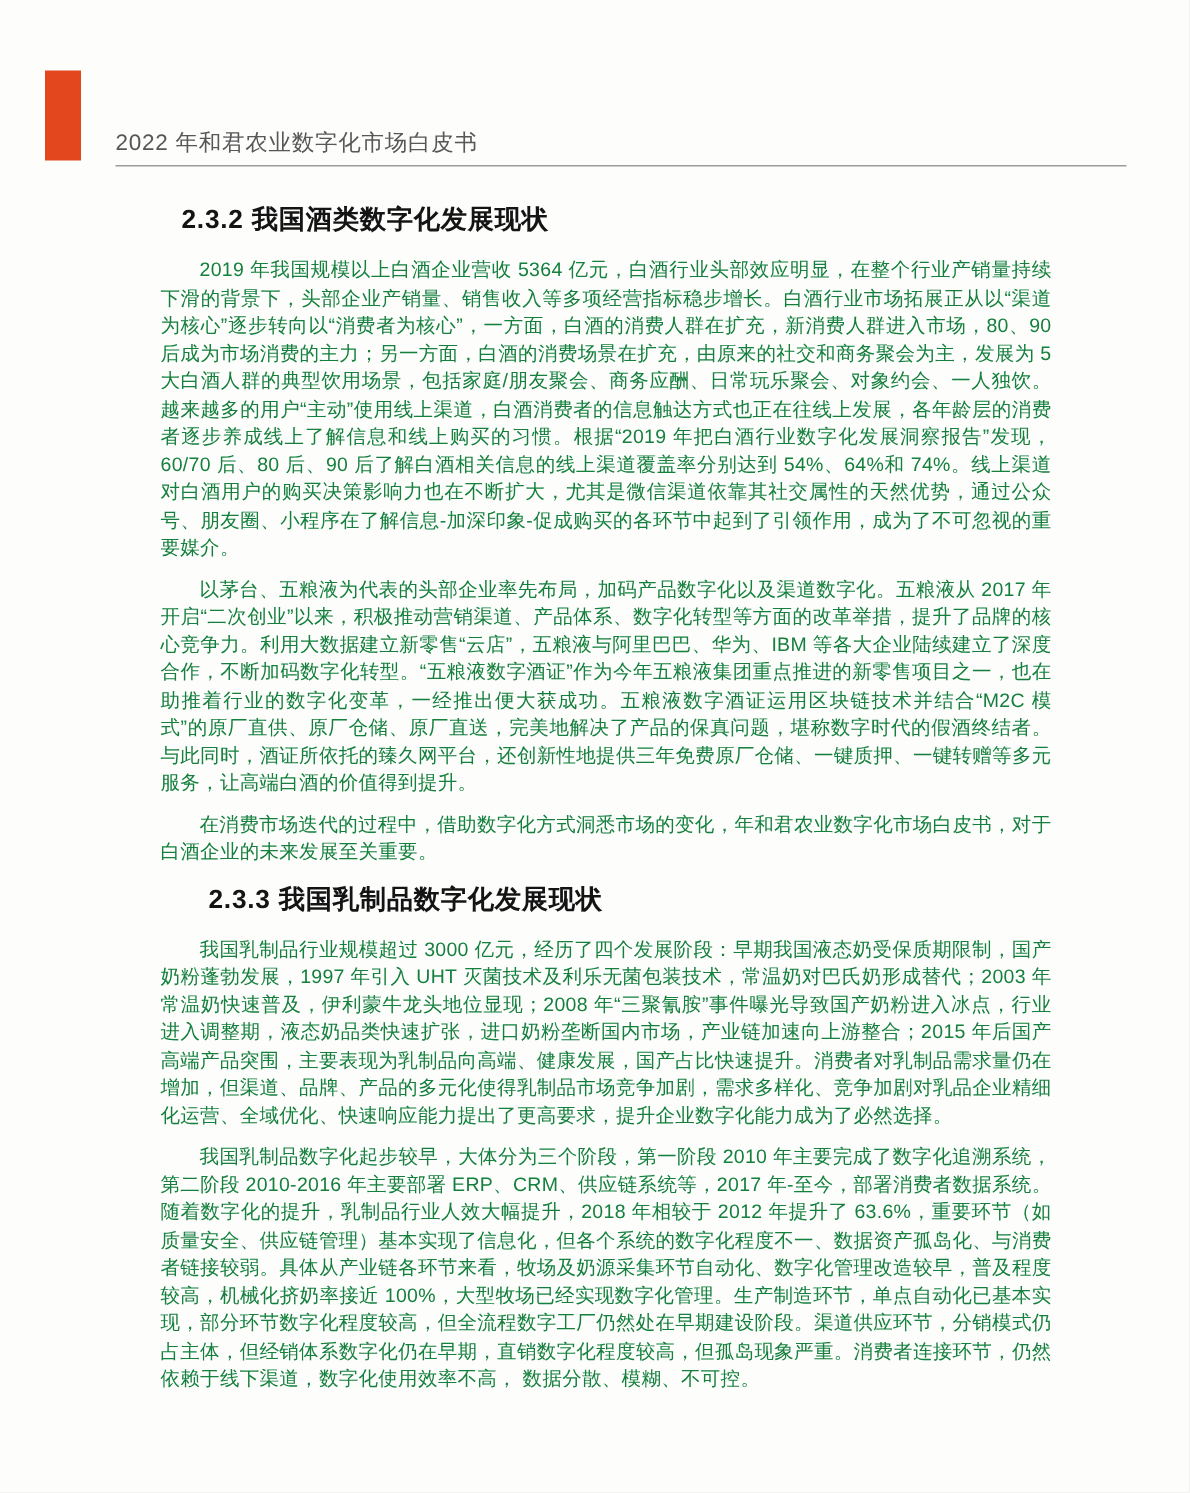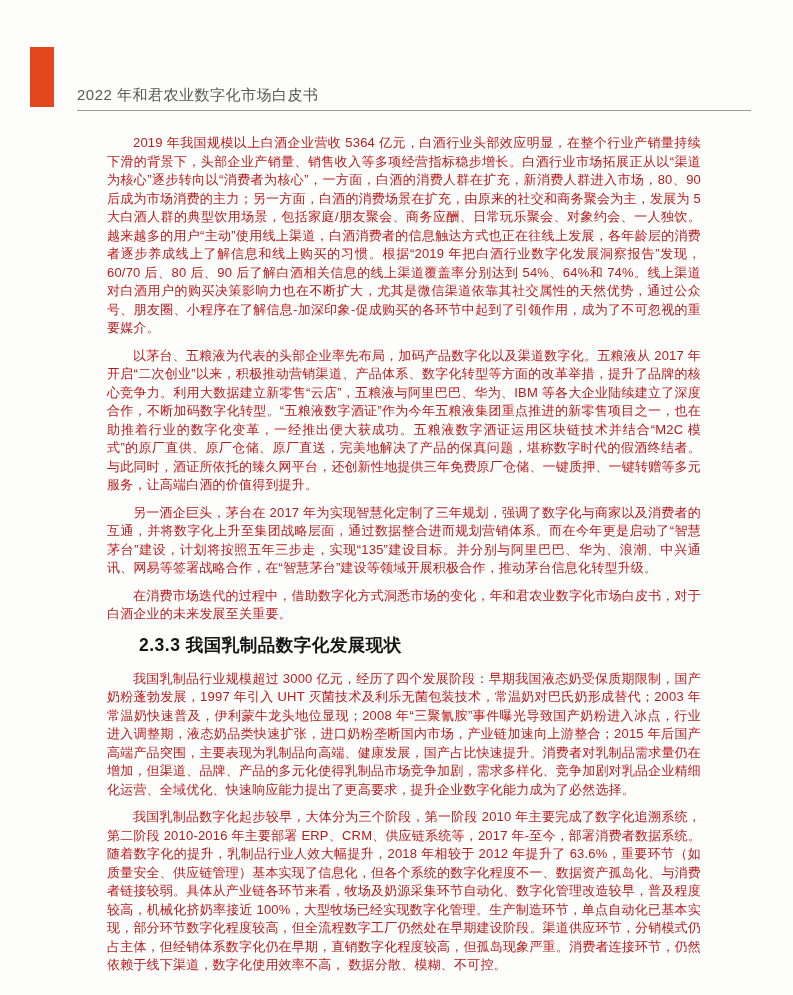--- a/index.html
+++ b/index.html
@@ -58,43 +58,43 @@
   .section-heading.second {
     margin-top: 5px;
     margin-left: 32px;
   }
   .body-paragraph {
     font-size: 13px;
     line-height: 18.5px;
     text-align: justify;
     text-indent: 2em;
     letter-spacing: 0.2px;
-    color: #b91c1c;
+    color: #15803d;
     margin: 0 0 9px 0;
   }
 </style>
 </head>
 <body>
 
 <div class="page">
 
   <div class="accent-bar"></div>
 
   <div class="header-title">2022 年和君农业数字化市场白皮书</div>
 
   <div class="header-rule"></div>
 
   <div class="content">
 
+    <div class="section-heading">2.3.2 我国酒类数字化发展现状</div>
 
     <p class="body-paragraph">2019 年我国规模以上白酒企业营收 5364 亿元，白酒行业头部效应明显，在整个行业产销量持续下滑的背景下，头部企业产销量、销售收入等多项经营指标稳步增长。白酒行业市场拓展正从以“渠道为核心”逐步转向以“消费者为核心”，一方面，白酒的消费人群在扩充，新消费人群进入市场，80、90 后成为市场消费的主力；另一方面，白酒的消费场景在扩充，由原来的社交和商务聚会为主，发展为 5 大白酒人群的典型饮用场景，包括家庭/朋友聚会、商务应酬、日常玩乐聚会、对象约会、一人独饮。越来越多的用户“主动”使用线上渠道，白酒消费者的信息触达方式也正在往线上发展，各年龄层的消费者逐步养成线上了解信息和线上购买的习惯。根据“2019 年把白酒行业数字化发展洞察报告”发现，60/70 后、80 后、90 后了解白酒相关信息的线上渠道覆盖率分别达到 54%、64%和 74%。线上渠道对白酒用户的购买决策影响力也在不断扩大，尤其是微信渠道依靠其社交属性的天然优势，通过公众号、朋友圈、小程序在了解信息-加深印象-促成购买的各环节中起到了引领作用，成为了不可忽视的重要媒介。</p>
 
     <p class="body-paragraph">以茅台、五粮液为代表的头部企业率先布局，加码产品数字化以及渠道数字化。五粮液从 2017 年开启“二次创业”以来，积极推动营销渠道、产品体系、数字化转型等方面的改革举措，提升了品牌的核心竞争力。利用大数据建立新零售“云店”，五粮液与阿里巴巴、华为、IBM 等各大企业陆续建立了深度合作，不断加码数字化转型。“五粮液数字酒证”作为今年五粮液集团重点推进的新零售项目之一，也在助推着行业的数字化变革，一经推出便大获成功。五粮液数字酒证运用区块链技术并结合“M2C 模式”的原厂直供、原厂仓储、原厂直送，完美地解决了产品的保真问题，堪称数字时代的假酒终结者。与此同时，酒证所依托的臻久网平台，还创新性地提供三年免费原厂仓储、一键质押、一键转赠等多元服务，让高端白酒的价值得到提升。</p>
 
-    <p class="body-paragraph">另一酒企巨头，茅台在 2017 年为实现智慧化定制了三年规划，强调了数字化与商家以及消费者的互通，并将数字化上升至集团战略层面，通过数据整合进而规划营销体系。而在今年更是启动了“智慧茅台”建设，计划将按照五年三步走，实现“135”建设目标。并分别与阿里巴巴、华为、浪潮、中兴通讯、网易等签署战略合作，在“智慧茅台”建设等领域开展积极合作，推动茅台信息化转型升级。</p>
 
     <p class="body-paragraph">在消费市场迭代的过程中，借助数字化方式洞悉市场的变化，年和君农业数字化市场白皮书，对于白酒企业的未来发展至关重要。</p>
 
     <div class="section-heading second">2.3.3 我国乳制品数字化发展现状</div>
 
     <p class="body-paragraph">我国乳制品行业规模超过 3000 亿元，经历了四个发展阶段：早期我国液态奶受保质期限制，国产奶粉蓬勃发展，1997 年引入 UHT 灭菌技术及利乐无菌包装技术，常温奶对巴氏奶形成替代；2003 年常温奶快速普及，伊利蒙牛龙头地位显现；2008 年“三聚氰胺”事件曝光导致国产奶粉进入冰点，行业进入调整期，液态奶品类快速扩张，进口奶粉垄断国内市场，产业链加速向上游整合；2015 年后国产高端产品突围，主要表现为乳制品向高端、健康发展，国产占比快速提升。消费者对乳制品需求量仍在增加，但渠道、品牌、产品的多元化使得乳制品市场竞争加剧，需求多样化、竞争加剧对乳品企业精细化运营、全域优化、快速响应能力提出了更高要求，提升企业数字化能力成为了必然选择。</p>
 
     <p class="body-paragraph">我国乳制品数字化起步较早，大体分为三个阶段，第一阶段 2010 年主要完成了数字化追溯系统，第二阶段 2010-2016 年主要部署 ERP、CRM、供应链系统等，2017 年-至今，部署消费者数据系统。随着数字化的提升，乳制品行业人效大幅提升，2018 年相较于 2012 年提升了 63.6%，重要环节（如质量安全、供应链管理）基本实现了信息化，但各个系统的数字化程度不一、数据资产孤岛化、与消费者链接较弱。具体从产业链各环节来看，牧场及奶源采集环节自动化、数字化管理改造较早，普及程度较高，机械化挤奶率接近 100%，大型牧场已经实现数字化管理。生产制造环节，单点自动化已基本实现，部分环节数字化程度较高，但全流程数字工厂仍然处在早期建设阶段。渠道供应环节，分销模式仍占主体，但经销体系数字化仍在早期，直销数字化程度较高，但孤岛现象严重。消费者连接环节，仍然依赖于线下渠道，数字化使用效率不高， 数据分散、模糊、不可控。</p>
 
   </div>

